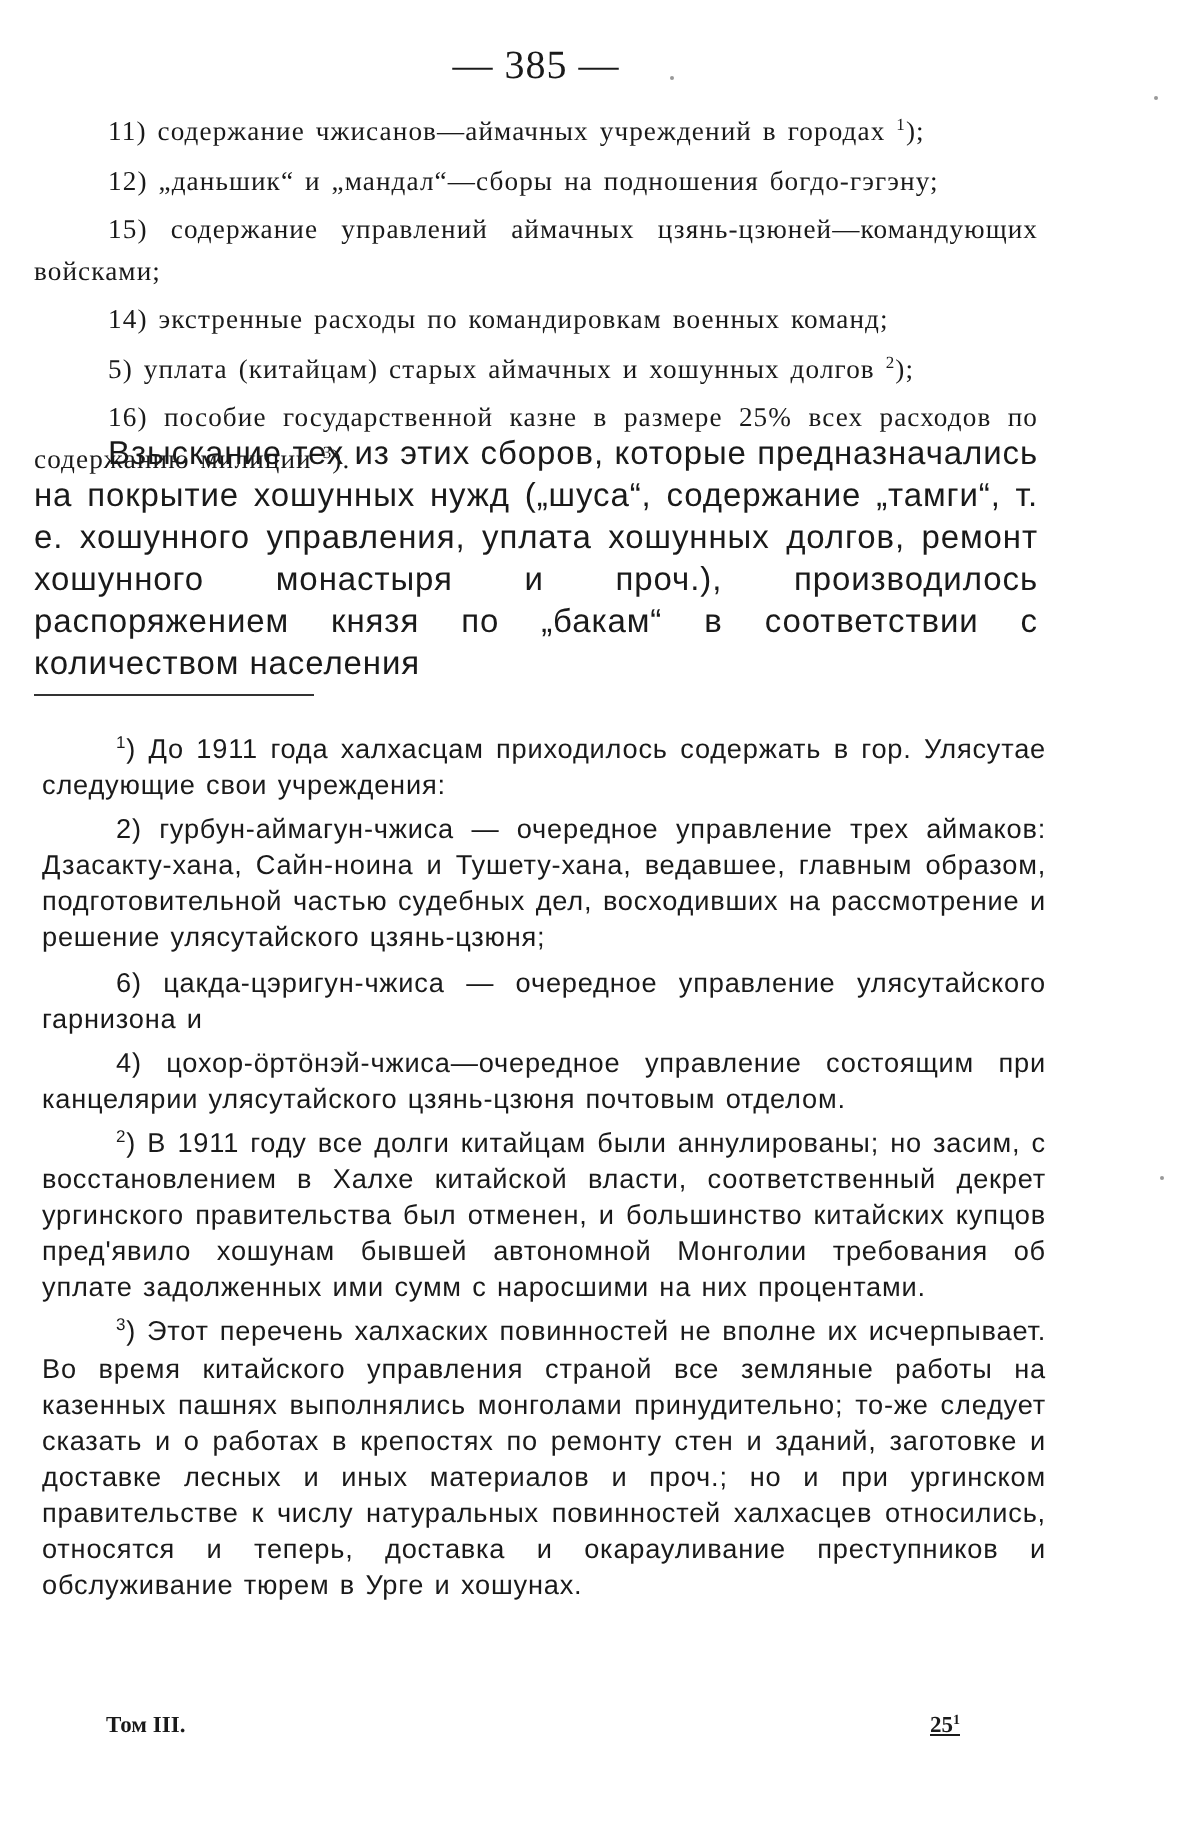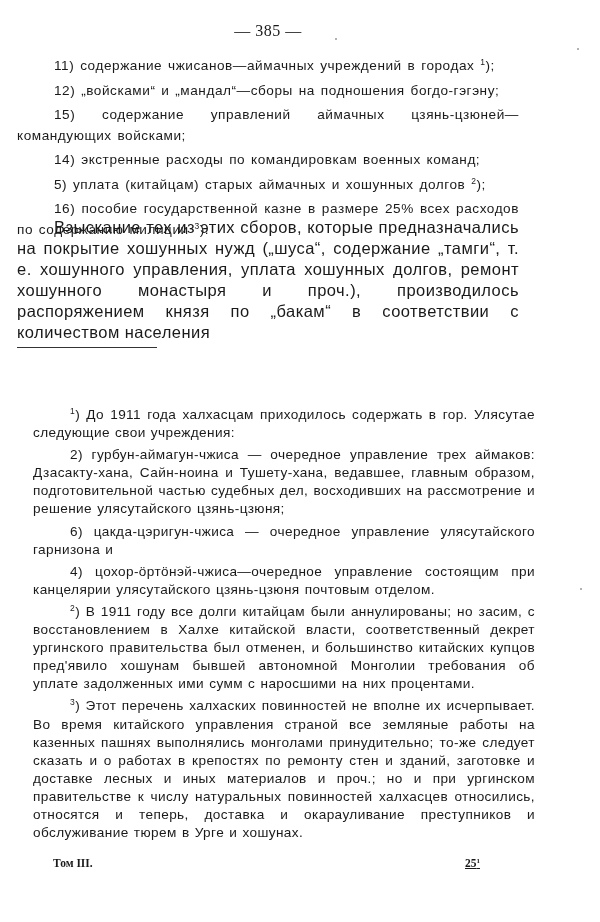--- a/index.html
+++ b/index.html
@@ -21,33 +21,34 @@
       top: 0;
       width: 502px;
     }
     .page-number {
       position: absolute;
       left: 0;
       width: 100%;
       top: 22px;
       text-align: center;
       font-family: "Liberation Serif", "DejaVu Serif", serif;
-      font-size: 16px;
+      font-size: 20px;
       letter-spacing: 0.5px;
     }
     .list {
       position: absolute;
       top: 56px;
       left: 0;
       width: 502px;
       font-size: 13.6px;
       line-height: 20.5px;
       letter-spacing: 0.55px;
       word-spacing: 1.5px;
       text-align: justify;
+      font-family: Liberation Serif, serif;
     }
     .list p {
       margin: 0 0 4px 0;
       text-indent: 37px;
     }
     .main {
       position: absolute;
       top: 217px;
       left: 0;
       width: 502px;
@@ -64,28 +65,27 @@
       position: absolute;
       top: 347px;
       left: 0;
       width: 140px;
       height: 0;
       border-top: 1px solid #333;
     }
     .notes {
       position: absolute;
       top: 366px;
-      left: 16px;
+      left: 4px;
       width: 502px;
       font-size: 13.6px;
       line-height: 18.1px;
       letter-spacing: 0.4px;
       word-spacing: 1px;
       text-align: justify;
-      margin-top: 40px;
     }
     .notes p {
       margin: 0 0 4px 0;
       text-indent: 37px;
     }
     sup {
       font-size: 8.5px;
       vertical-align: 5px;
       line-height: 0;
     }
@@ -123,21 +123,21 @@
   </style>
 </head>
 <body>
 
 <div class="page">
 
   <div class="page-number">— 385 —</div>
 
   <div class="list">
     <p><span>11)</span> <span>содержание чжисанов—аймачных учреждений в городах </span><sup>1</sup><span>);</span></p>
-    <p><span>12)</span> <span>„войсками“ и „мандал“—сборы на подношения богдо-гэгэну;</span></p>
+    <p><span>12)</span> <span>„даньшик“ и „мандал“—сборы на подношения богдо-гэгэну;</span></p>
     <p style="text-indent:37px;"><span>15)</span> <span>содержание управлений аймачных цзянь-цзюней—командующих войсками;</span></p>
     <p><span>14)</span> <span>экстренные расходы по командировкам военных команд;</span></p>
     <p><span>5)</span> <span>уплата (китайцам) старых аймачных и хошунных долгов </span><sup>2</sup><span>);</span></p>
     <p><span>16)</span> <span>пособие государственной казне в размере 25% всех расходов по содержанию милиции </span><sup>3</sup><span>).</span></p>
   </div>
 
   <div class="main">
     <p>Взыскание тех из этих сборов, которые предназначались на покрытие хошунных нужд („шуса“, содержание „тамги“, т. е. хошунного управления, уплата хошунных долгов, ремонт хошунного монастыря и проч.), производилось распоряжением князя по „бакам“ в соответствии с количеством населения</p>
   </div>
 

